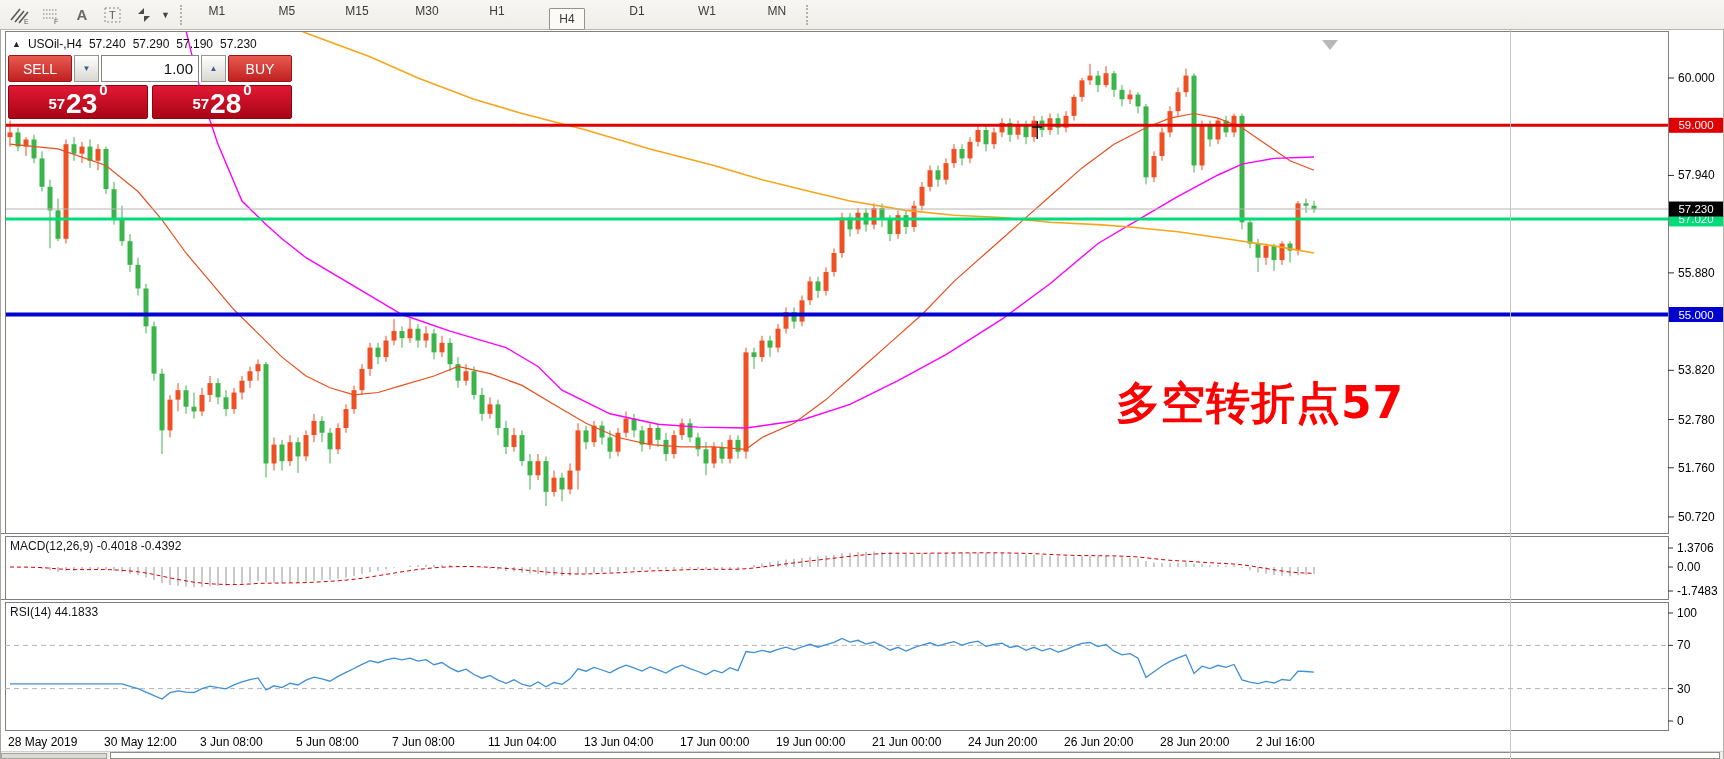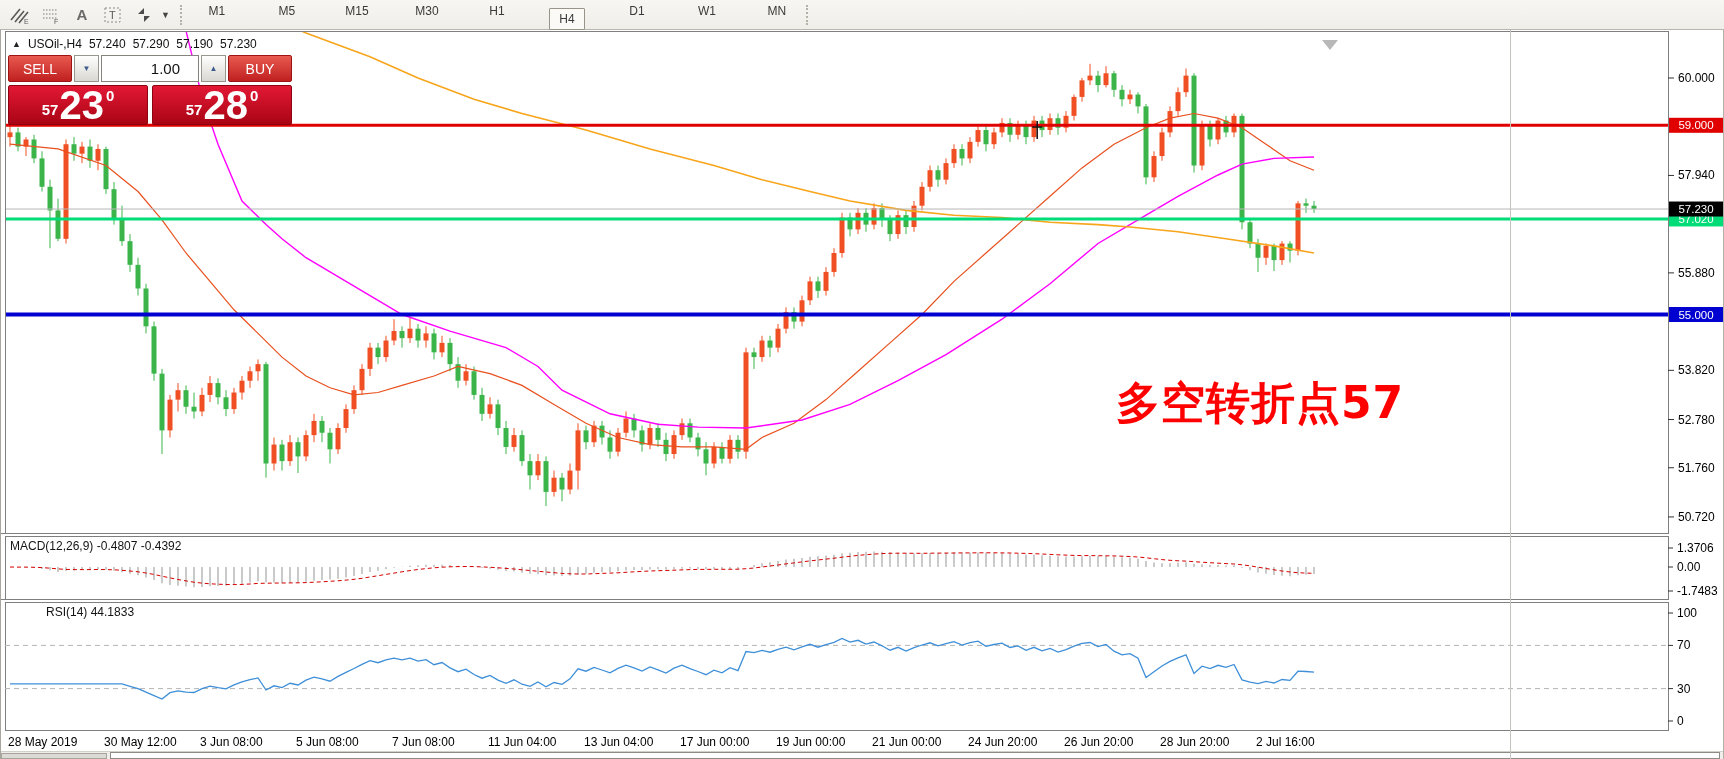--- a/index.html
+++ b/index.html
@@ -27,32 +27,32 @@
 
   
   .trade-panel{position:absolute;left:8px;top:55px;width:284px;z-index:6;}
   .tp-row1{display:flex;height:27px;gap:2px;}
   .btn-sell,.btn-buy{flex:0 0 62px;background:linear-gradient(#e85a50,#c02020);color:#fff;
        font-size:14px;display:flex;align-items:center;justify-content:center;
        border:1px solid #9d1414;border-radius:2px;}
   .spin{width:25px;background:linear-gradient(#fefefe,#d9d8d2);border:1px solid #98978f;
         display:flex;align-items:center;justify-content:center;font-size:8px;color:#3c5c8e;box-sizing:border-box;}
   .vol-field{flex:1;background:#fff;border:1px solid #84837c;display:flex;align-items:center;
-             justify-content:flex-end;padding-right:18px;font-size:15px;color:#111;box-sizing:border-box;}
-  .tp-row2{display:flex;gap:4px;margin-top:3px;height:40px;}
+             justify-content:flex-end;padding-right:5px;font-size:15px;color:#111;box-sizing:border-box;}
+  .tp-row2{display:flex;gap:4px;margin-top:3px;height:34px;}
   .tile{flex:1;background:linear-gradient(#e21834,#a90514);border:1px solid #8c040f;border-radius:2px;
         color:#fff;display:flex;align-items:flex-end;justify-content:center;padding-bottom:2px;}
   .tile .small{font-size:15px;font-weight:bold;margin:0 1px 4px 0;}
-  .tile .big{font-size:40px;font-weight:bold;line-height:.82;}
+  .tile .big{font-size:28px;font-weight:bold;line-height:.82;}
   .tile .sup{font-size:15px;font-weight:bold;margin:0 0 18px 2px;}
 
   
   .ind-label{position:absolute;font-size:12px;color:#141414;z-index:4;white-space:nowrap;}
   #macd-label{left:10px;top:539px;}
-  #rsi-label{left:10px;top:605px;margin-left:36px;}
+  #rsi-label{left:10px;top:605px;}
 
   
   .annotation{position:absolute;left:1116px;top:368px;font-size:44px;font-weight:bold;z-index:4;
               font-family:"DejaVu Sans","Liberation Sans",sans-serif;letter-spacing:1px;margin-top:6px;}
 
   
   .vdiv{position:absolute;left:1510px;top:0;width:1px;height:759px;background:#c6c4bf;z-index:7;}
   .win-edge-l{position:absolute;left:0;top:0;width:1px;height:759px;background:#a9a69e;z-index:7;}
   .win-edge-r{position:absolute;left:1723px;top:0;width:1px;height:759px;background:#b3b0a8;z-index:7;}
   .scrollbar{position:absolute;left:0;top:751px;width:1724px;height:8px;background:#efeeea;
@@ -1057,21 +1057,21 @@
     <div class="tile">
       <span class="small">57</span>
       <span class="big">28</span>
       <span class="sup">0</span>
     </div>
   </div>
 </div>
 
 <div class="ind-label" id="macd-label">
   <span>MACD(12,26,9)</span>
-  <span>-0.4807</span>
+  <span>-0.4018</span>
   <span>-0.4392</span>
 </div>
 <div class="ind-label" id="rsi-label">
   <span>RSI(14)</span>
   <span>44.1833</span>
 </div>
 
 <div class="annotation" id="annotation" style="color: rgb(255, 0, 0);">多空转折点57</div>
 
 <div class="vdiv"></div>

